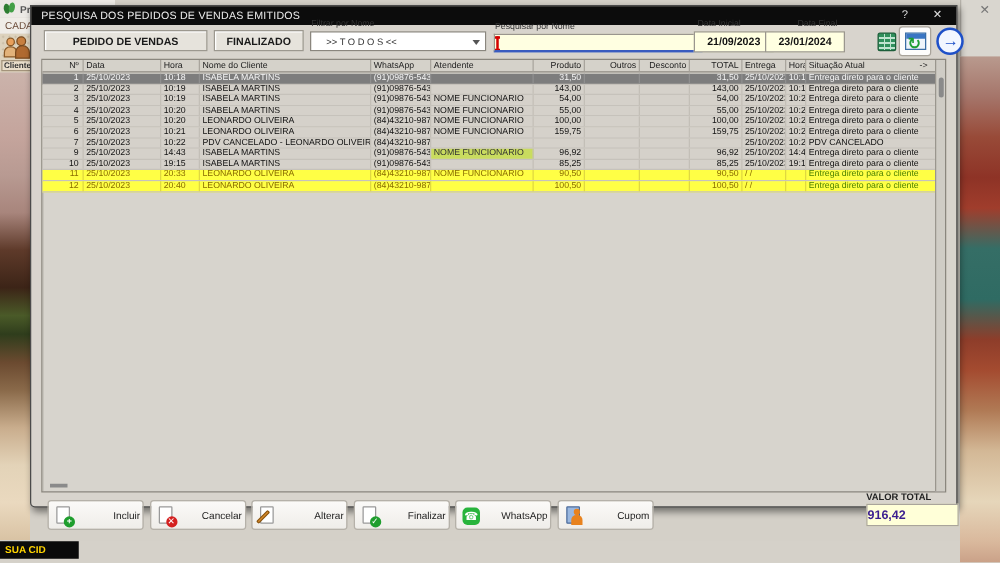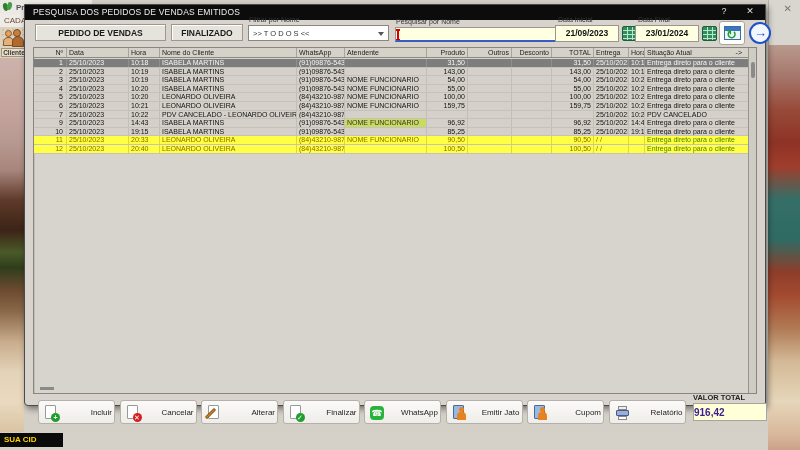--- a/index.html
+++ b/index.html
@@ -36,28 +36,28 @@
   .titlebar .title { position:absolute; left:8px; top:2px; font-size:8.5px; color:#eee; letter-spacing:.2px; white-space:nowrap; }
   .tb-btn { position:absolute; top:1px; font-size:9px; color:#ddd; width:14px; text-align:center; cursor:default; }
   .tb-help { right:34px; }
   .tb-close { right:8px; }
 
   
   .tabbtn { position:absolute; height:17px; background:#e6e3dc; border:1px solid #9c988f; box-shadow:inset 1px 1px 0 #fff; font-size:8.5px; font-weight:bold; color:#1a1a1a; text-align:center; line-height:16px; }
   .tab-pedido { left:10px; top:19px; width:131px; }
   .tab-final  { left:146px; top:19px; width:72px; }
   .ctl-label { position:absolute; font-size:7px; color:#333; white-space:nowrap; }
-  .dropdown { position:absolute; left:223px; top:20px; width:141px; height:16px; background:#fff; border:1px solid #8a867e; font-size:7.5px; color:#333; line-height:15px; padding-left:4px; }
+  .dropdown { position:absolute; left:223px; top:20px; width:141px; height:16px; background:#fff; border:1px solid #8a867e; font-size:7.5px; color:#333; line-height:15px; padding-left:12px; }
   .dd-arrow { position:absolute; right:4px; top:6px; width:0; height:0; border-left:3px solid transparent; border-right:3px solid transparent; border-top:4px solid #555; }
   .searchbox { position:absolute; left:370px; top:22px; width:167px; height:15px; background:#ffffe1; border:1px solid #9a968e; border-bottom:2px solid #3a5bbf; font-size:8px; padding:0 2px; color:#222; }
   .caret { position:absolute; left:372px; top:24px; width:2px; height:11px; background:#d40000; }
   .caret:before, .caret:after { content:""; position:absolute; left:-1px; width:4px; height:1.5px; background:#d40000; }
   .caret:after { bottom:0; }
   .datebox { position:absolute; top:20px; width:64px; height:17px; background:#ffffe1; border:1px solid #9a968e; font-size:8.5px; font-weight:bold; color:#111; text-align:center; line-height:15px; }
-  .db-ini { left:530px; } .db-fim { left:610px; }
+  .db-ini { left:530px; } .db-fim { left:587px; }
   .calicon { position:absolute; top:21px; width:15px; height:15px; background:#2f8f5b; border:1px solid #1d5e3a; border-radius:2px;
      background-image:linear-gradient(#fff0 0 3px,#bfe3cf 3px 4px,#fff0 4px 7px,#bfe3cf 7px 8px,#fff0 8px 11px,#bfe3cf 11px 12px,#fff0 12px),
                       linear-gradient(90deg,#fff0 0 4px,#bfe3cf 4px 5px,#fff0 5px 9px,#bfe3cf 9px 10px,#fff0 10px); }
   .cal-ini { left:597px; } .cal-fim { left:677px; }
   .refreshbtn { position:absolute; left:694px; top:16px; width:26px; height:24px; background:#fdfdfc; border:1px solid #a9a49b; border-radius:3px; }
   .winic { position:absolute; left:4px; top:4px; width:17px; height:14px; background:#eef4fb; border:1px solid #3a6ea5; }
   .winic:before { content:""; position:absolute; left:0; top:0; width:100%; height:4px; background:#3a76c4; }
   .refresh-glyph { position:absolute; left:6px; top:4px; font-size:13px; font-weight:bold; color:#1e9e33; line-height:17px; }
   .gobtn { position:absolute; left:724px; top:17px; width:22px; height:22px; border-radius:50%; background:#f2f6ff; border:2px solid #1e50c8; }
   .go-glyph { position:absolute; left:3px; top:0px; font-size:13px; font-weight:bold; color:#1e50c8; line-height:18px; }
@@ -391,40 +391,24 @@
         </span>
         <span class="albl">Finalizar</span>
       </button>
       <button class="act">
         <span class="ic whatsapp-icon">
           <span class="wa">☎</span>
         </span>
         <span class="albl">WhatsApp</span>
       </button>
       <button class="act">
-        <span class="ic emit-jet-icon">
-          <span class="bluepage"></span>
-          <span class="phead"></span>
-          <span class="pbody"></span>
-        </span>
-        <span class="albl">Emitir Jato</span>
-      </button>
-      <button class="act">
         <span class="ic coupon-icon">
           <span class="bluepage"></span>
           <span class="phead"></span>
           <span class="pbody"></span>
         </span>
         <span class="albl">Cupom</span>
       </button>
-      <button class="act">
-        <span class="ic printer-icon">
-          <span class="ptop"></span>
-          <span class="pmid"></span>
-          <span class="pout"></span>
-        </span>
-        <span class="albl">Relatório</span>
-      </button>
     </div>
 
   <span class="total-label">VALOR TOTAL</span>
   <div class="total-box">916,42</div>
 </div>
 
 </body></html>

